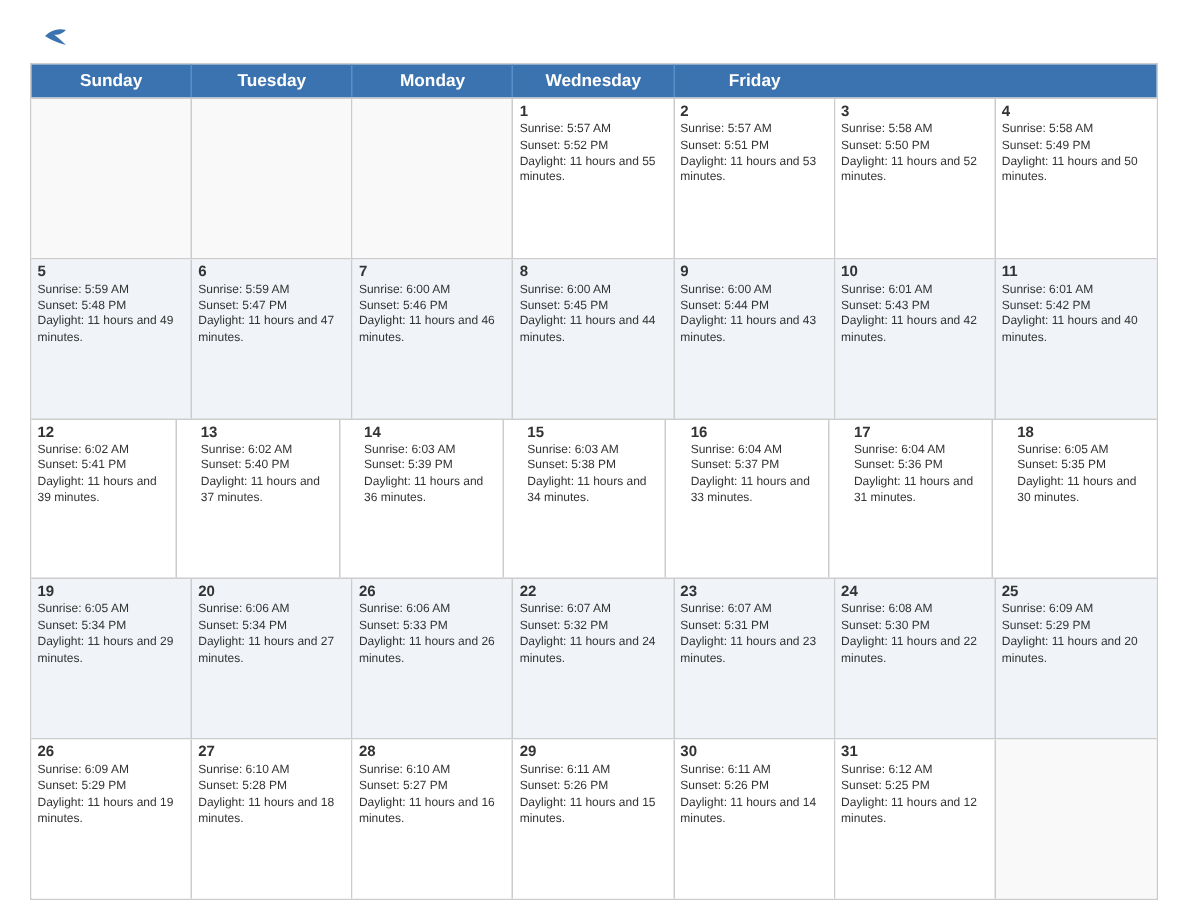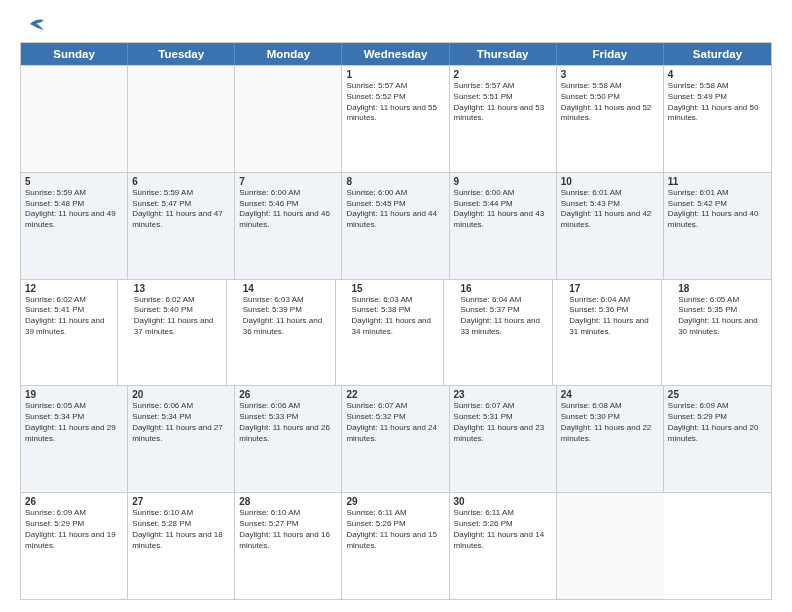--- a/index.html
+++ b/index.html
@@ -136,23 +136,21 @@
       <div class="location"></div>
     </div>
   </div>
 
   <div class="calendar">
     <div class="cal-header">
     <div class="cal-header-cell">Sunday</div>
         <div class="cal-header-cell">Tuesday</div>
         <div class="cal-header-cell">Monday</div>
         <div class="cal-header-cell">Wednesday</div>
-        <div class="cal-header-cell">Thursday</div>
         <div class="cal-header-cell">Friday</div>
-        <div class="cal-header-cell">Saturday</div>
       </div>
     <div class="cal-body">
     <div class="cal-week" style="flex: 1 1 0%;">
           <div class="cal-cell empty"></div>
           <div class="cal-cell empty"></div>
           <div class="cal-cell empty"></div>
           <div class="cal-cell">
             <span class="day-num">1</span>
             <div class="cell-text">Sunrise: 5:57 AM<br>Sunset: 5:52 PM<br>Daylight: 11 hours and 55 minutes.</div>
           </div>
@@ -272,18 +270,22 @@
             <span class="day-num">28</span>
             <div class="cell-text">Sunrise: 6:10 AM<br>Sunset: 5:27 PM<br>Daylight: 11 hours and 16 minutes.</div>
           </div>
           <div class="cal-cell">
             <span class="day-num">29</span>
             <div class="cell-text">Sunrise: 6:11 AM<br>Sunset: 5:26 PM<br>Daylight: 11 hours and 15 minutes.</div>
           </div>
           <div class="cal-cell">
             <span class="day-num">30</span>
             <div class="cell-text">Sunrise: 6:11 AM<br>Sunset: 5:26 PM<br>Daylight: 11 hours and 14 minutes.</div>
+          </div>
+          <div class="cal-cell">
+            <span class="day-num">31</span>
+            <div class="cell-text">Sunrise: 6:12 AM<br>Sunset: 5:25 PM<br>Daylight: 11 hours and 12 minutes.</div>
           </div>
           <div class="cal-cell empty"></div>
         </div>
       </div>
   </div>
 </div>
 
 </body></html>

